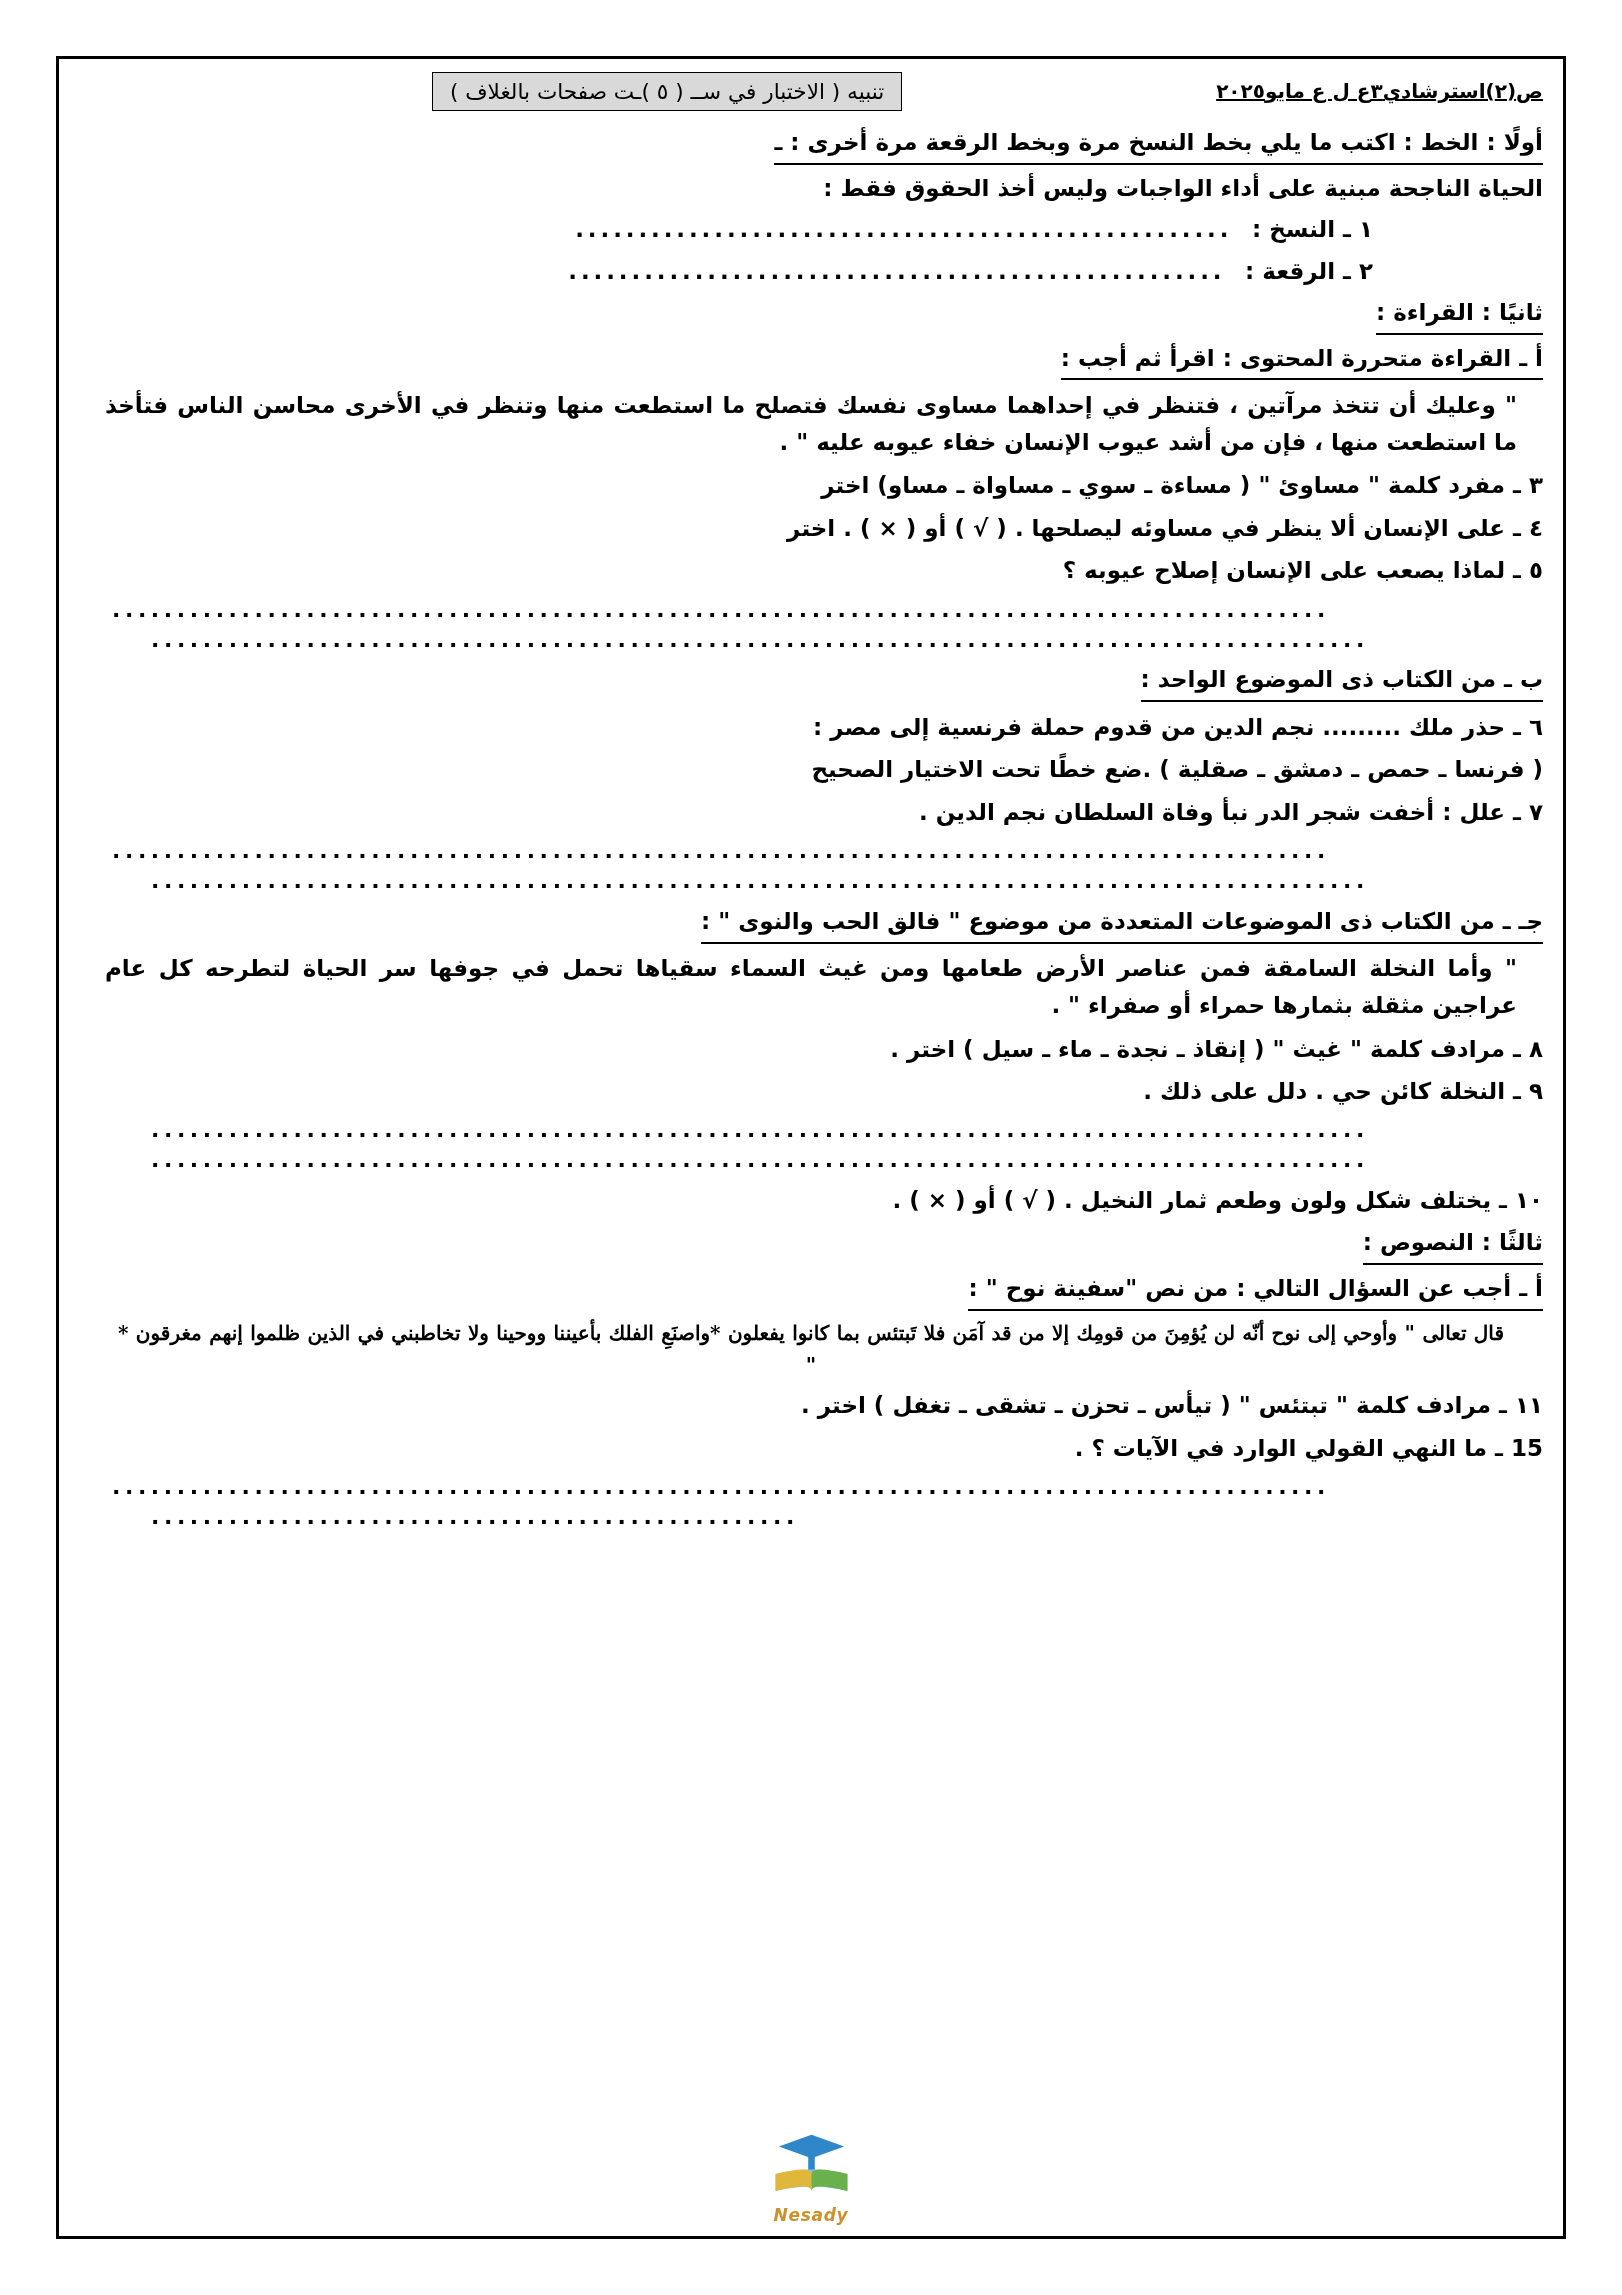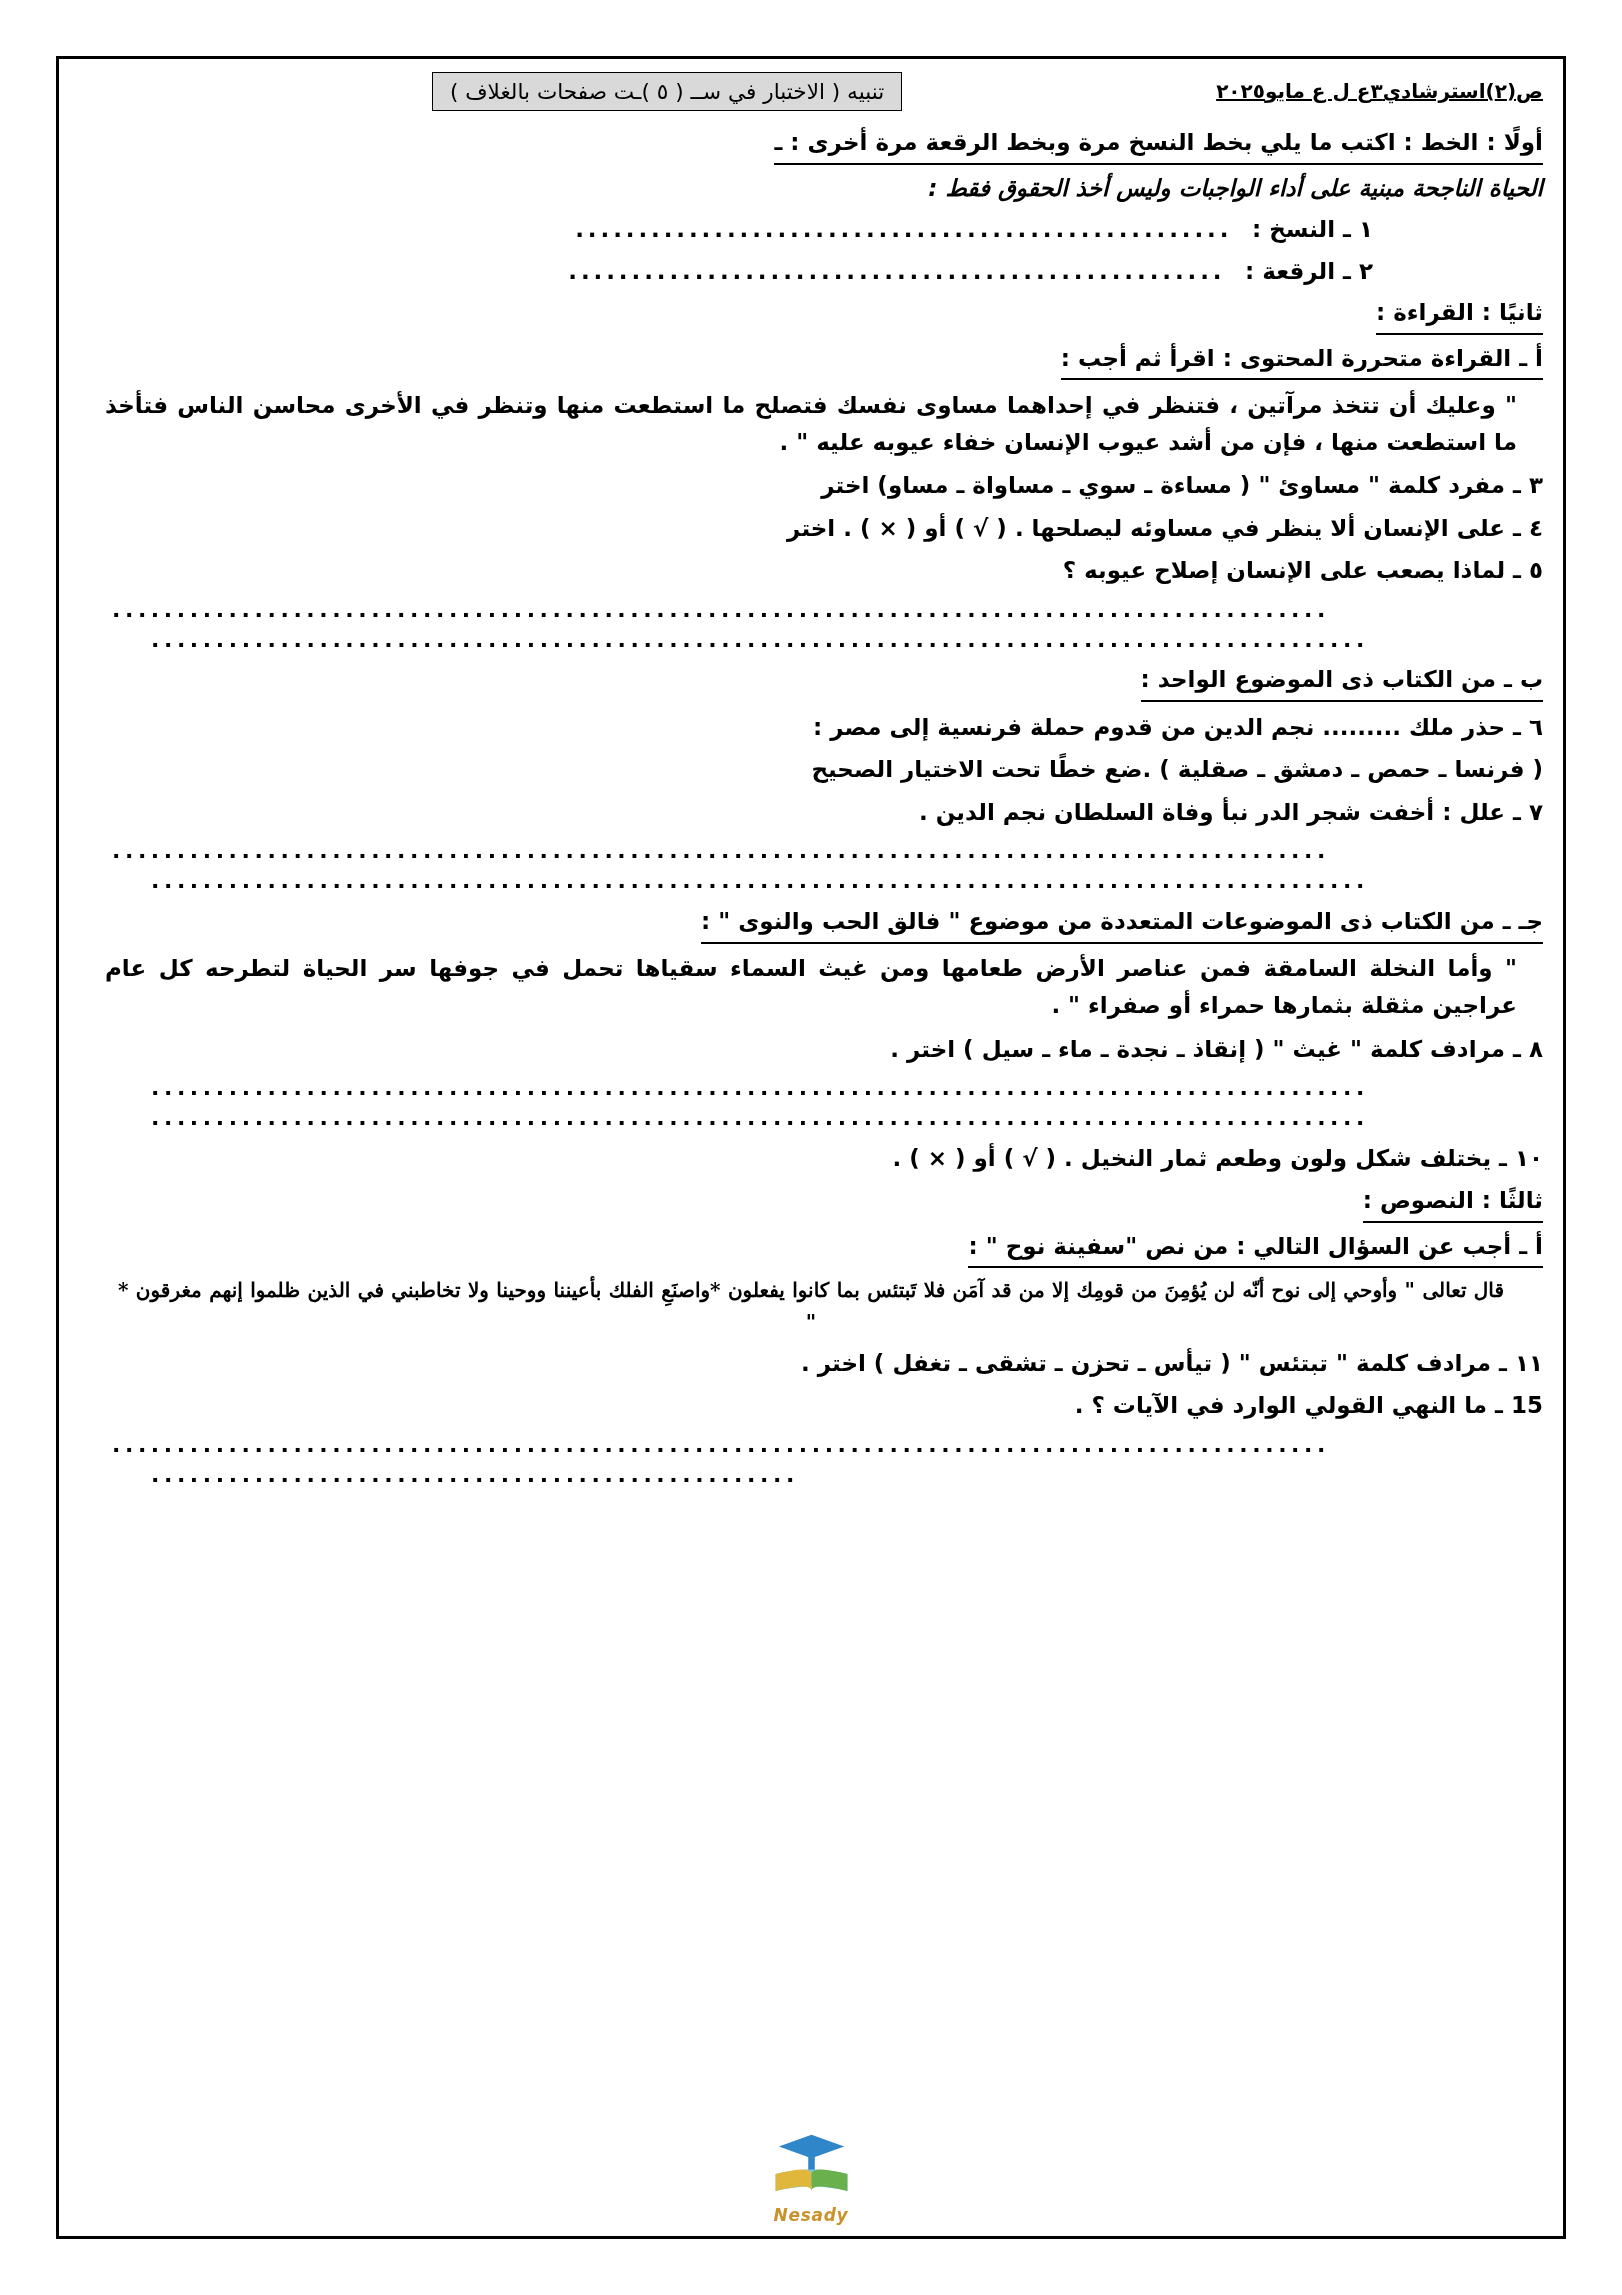--- a/index.html
+++ b/index.html
@@ -65,21 +65,21 @@
   
   .line {
     font-size: 23px;
     font-weight: 700;
     line-height: 1.55;
     margin: 5.9px 0;
   }
   .line.center  { text-align: right; }
   .line.right   { text-align: right; }
   .indent-3 { padding-right: 170px; }
-  .pad-left { padding-left: 46px; font-style: italic; }
+  .pad-left { padding-left: 46px; }
 
   .heading-ul {
     display: inline-block;
     border-bottom: 2px solid #000;
     padding-bottom: 2px;
   }
 
   .quote-block {
     font-size: 23px;
     font-weight: 700;
@@ -205,20 +205,21 @@
     <div class="dots-group">
       <div class="dots i1">..............................................................................................</div>
       <div class="dots i2">..............................................................................................</div>
     </div>
 
     <div class="line center">
       <span class="heading-ul">جـ ـ من الكتاب ذى الموضوعات المتعددة من موضوع   " فالق الحب والنوى " :</span>
     </div>
     <div class="quote-block">" وأما النخلة السامقة فمن عناصر الأرض طعامها ومن غيث السماء سقياها تحمل في جوفها سر الحياة لتطرحه كل عام عراجين مثقلة بثمارها حمراء أو صفراء " .</div>
     <div class="q center">٨ ـ مرادف كلمة " غيث "    ( إنقاذ ـ نجدة ـ ماء ـ سيل ) اختر .</div>
+    <div class="q center">٩ ـ النخلة كائن حي .    دلل على ذلك .</div>
 
     <div class="dots-group">
       <div class="dots i2">..............................................................................................</div>
       <div class="dots i2">..............................................................................................</div>
     </div>
 
     <div class="q center">١٠ ـ يختلف شكل ولون وطعم ثمار النخيل  .      (   √   )  أو ( × ) .</div>
 
     <div class="line right">
       <span class="heading-ul">ثالثًا : النصوص :</span>

